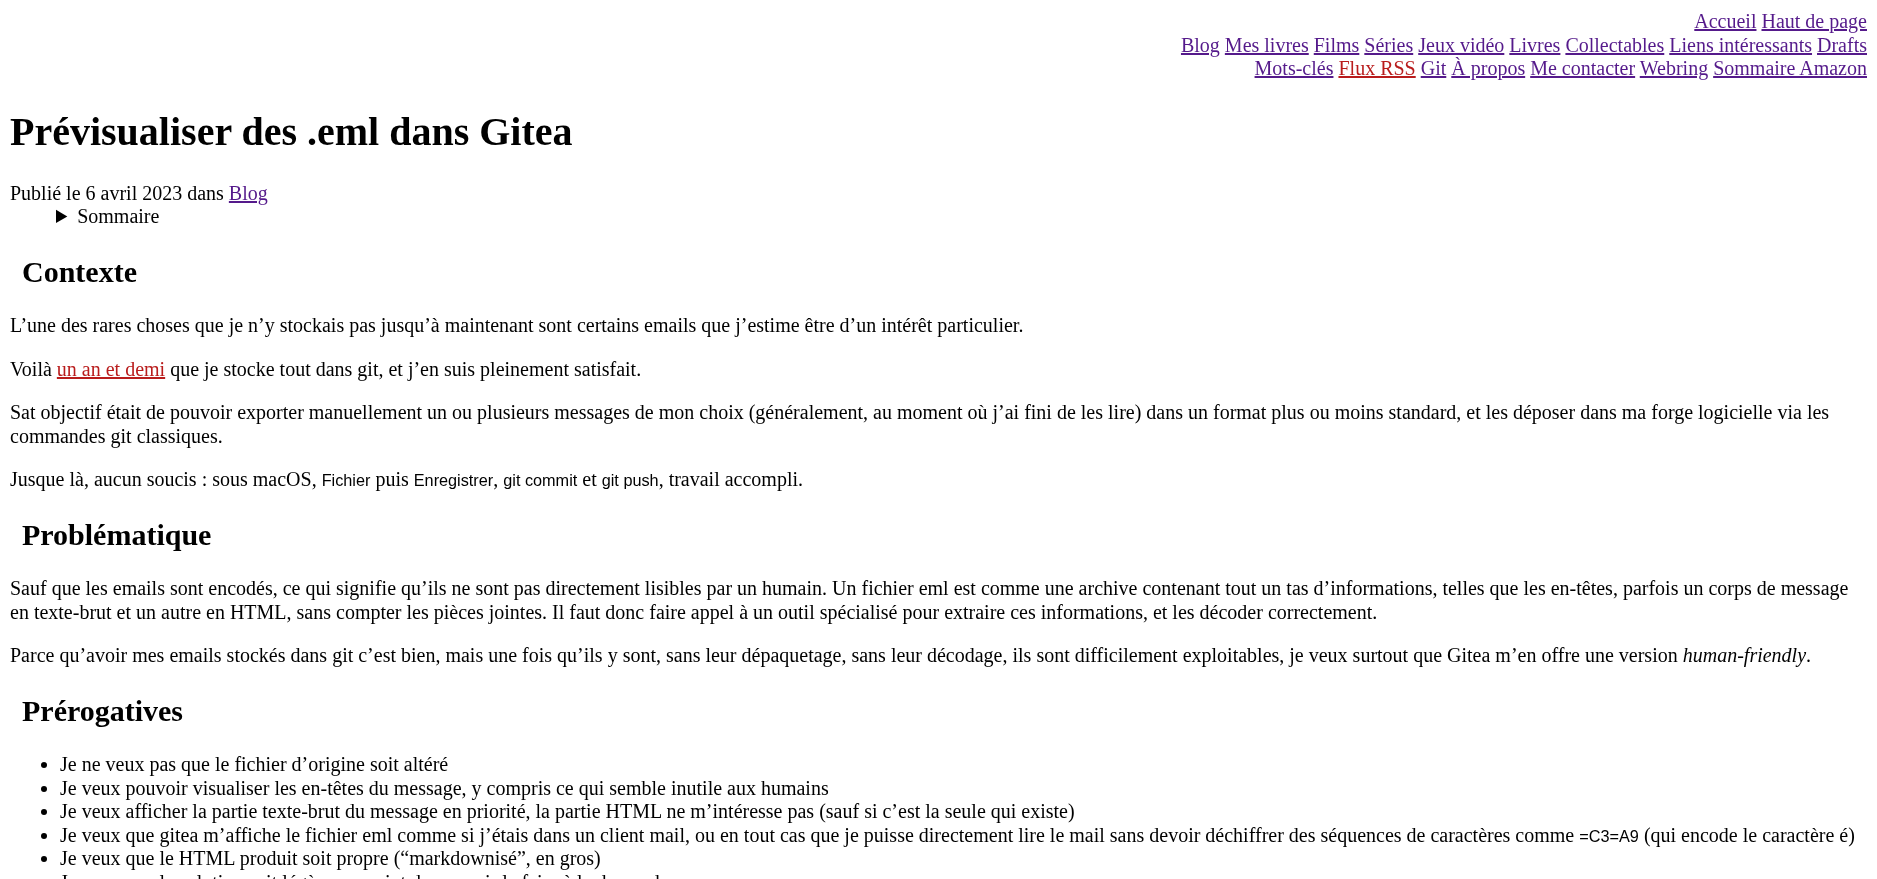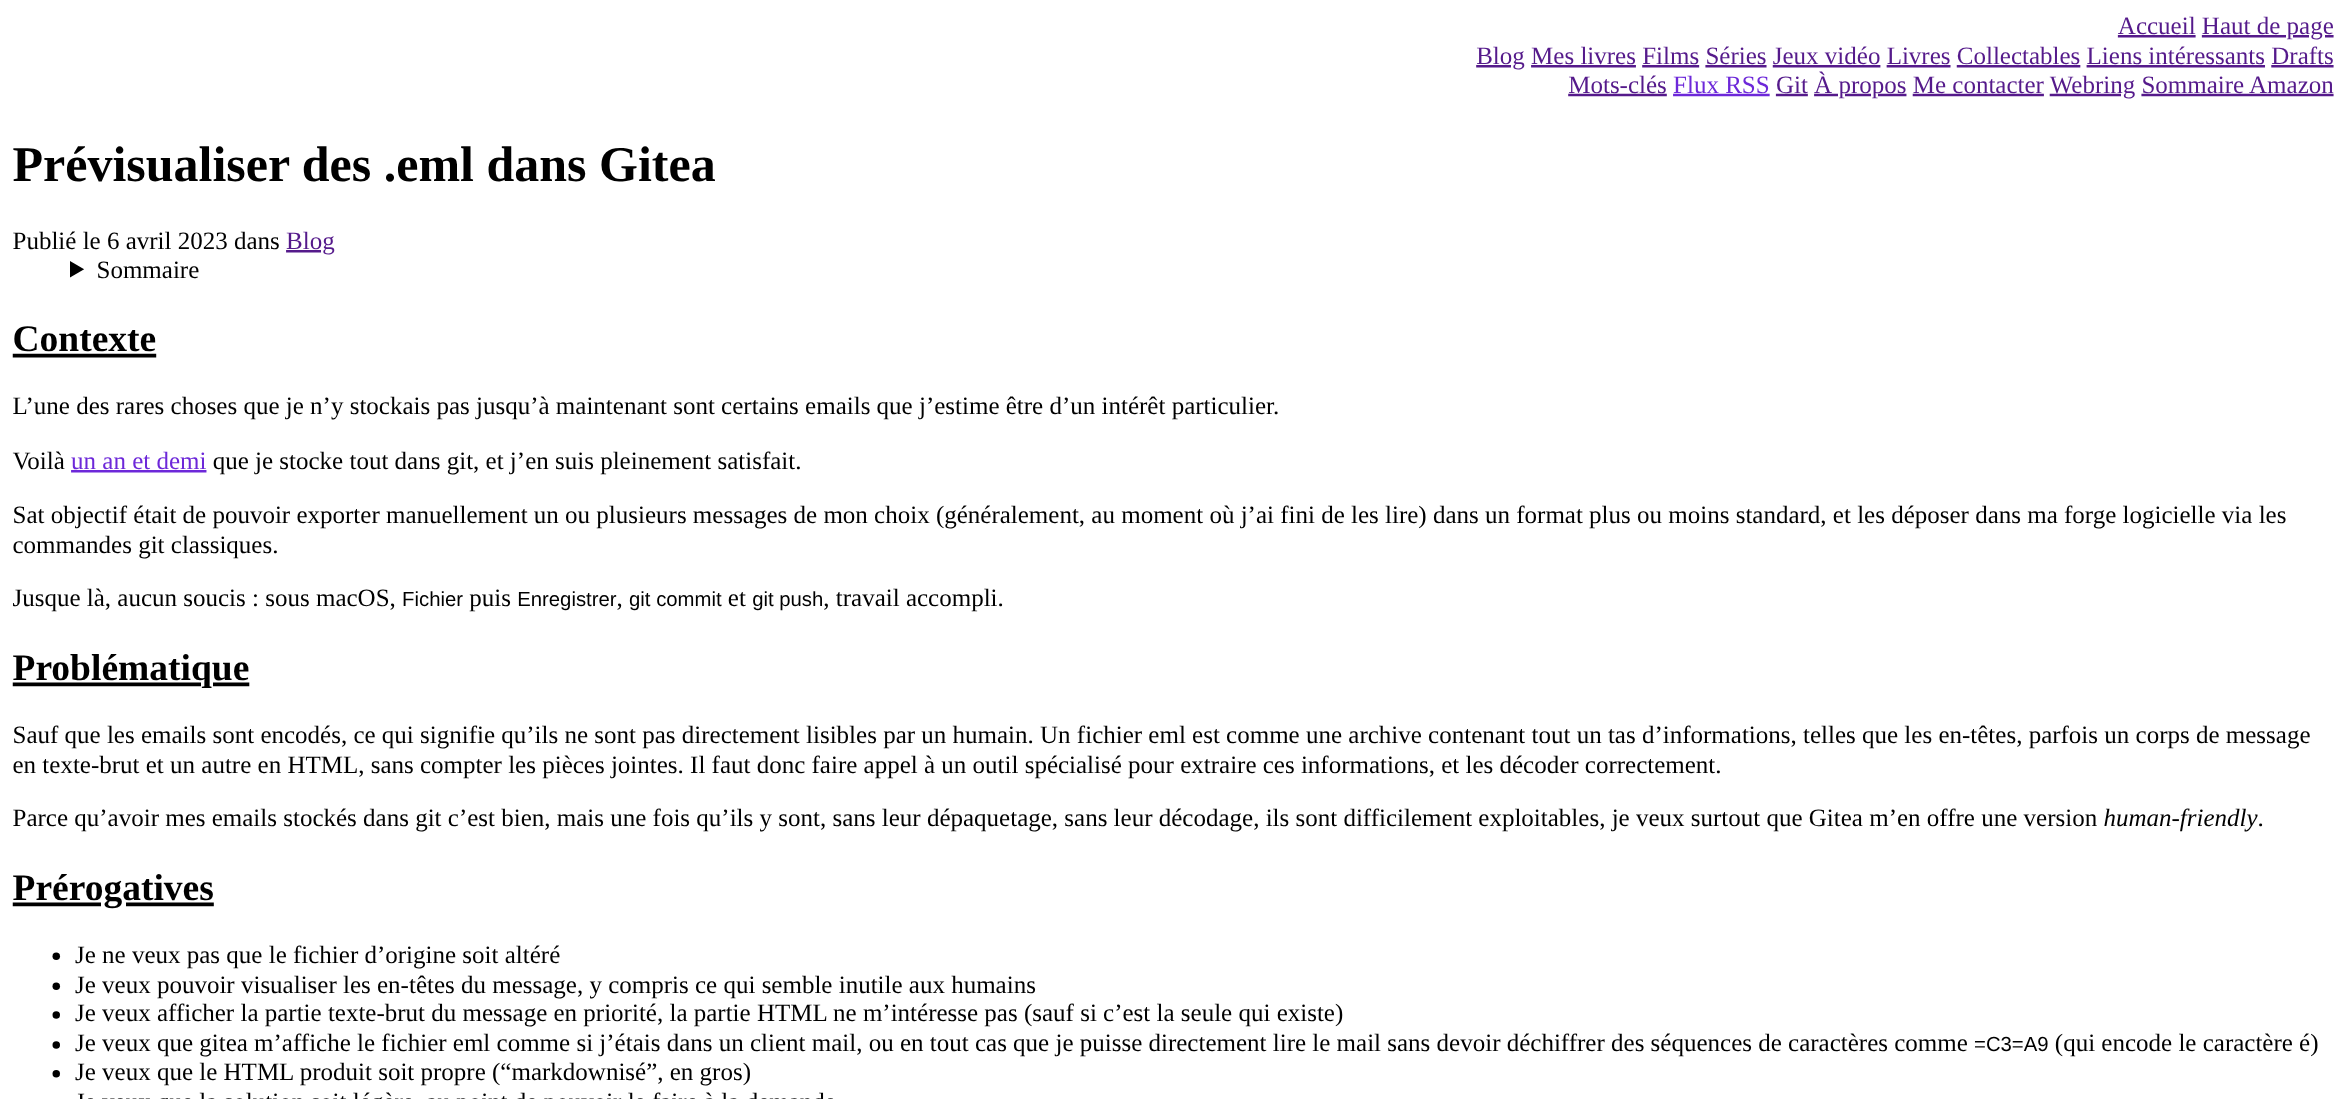--- a/index.html
+++ b/index.html
@@ -11,31 +11,30 @@
   body {
     font-family: "Liberation Serif", serif;
     font-size: 20px;
     line-height: 1.18;
     margin: 10px;
     width: 1857px;
     overflow: hidden;
   }
   a { text-decoration: underline; cursor: pointer; }
   a.v { color: #551a8b; }
-  a.n { color: #6d28d9; }
+  a.n { color: #b91c1c; }
   h1 {
     font-size: 2em;
     font-weight: bold;
     margin: 0.67em 0;
   }
   h2 {
     font-size: 1.5em;
     font-weight: bold;
-    margin: 0.83em 0;
-    text-decoration: underline;
+    margin: 0.83em 12px;
   }
   p { margin: 1em 0; }
   .meta-line { margin: 1em 0 0 0; }
   details { margin: 0; }
   summary { cursor: pointer; padding-left: 46px; }
   code, .code {
     font-family: Liberation Sans, sans-serif;
     font-size: 0.8125em;
   }
   ul {

